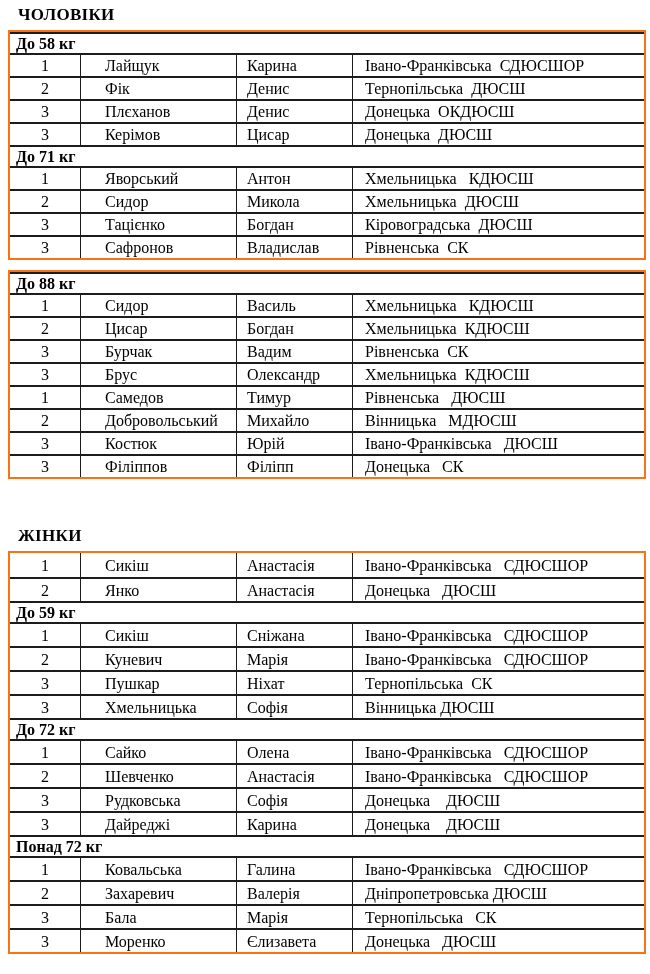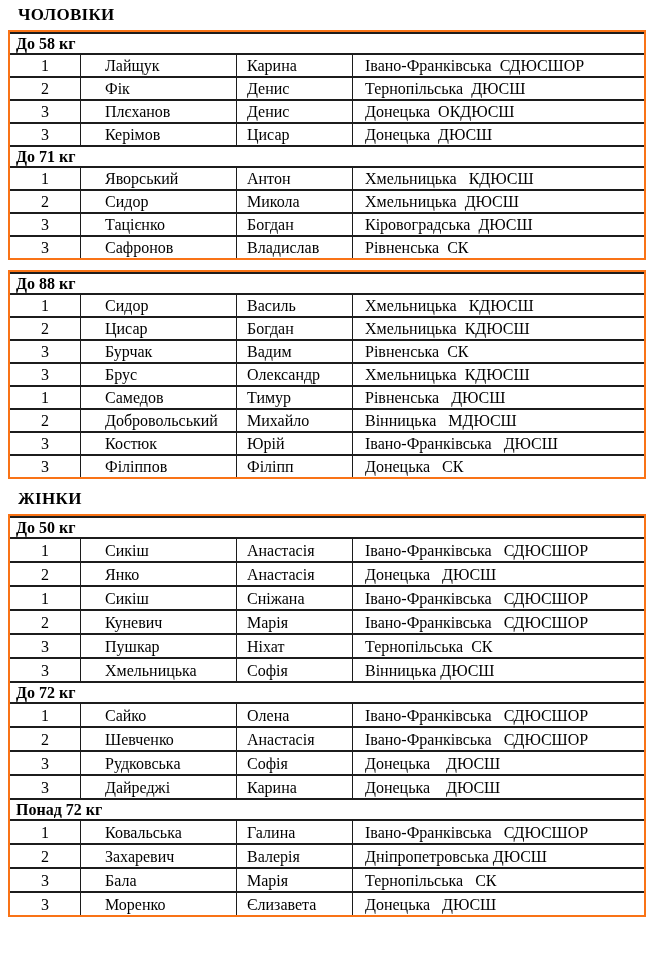--- a/index.html
+++ b/index.html
@@ -18,21 +18,21 @@
   }
   .section-title {
     margin: 0;
     padding: 0 0 0 18px;
     font-size: 17px;
     font-weight: bold;
     line-height: 20px;
     letter-spacing: 0.3px;
   }
   .section-men .section-title { padding-top: 5px; }
-  .section-women .section-title { padding-top: 10px; }
+  .section-women .section-title { padding-top: 10px; margin-top: 37px; }
 
   .results-table {
     border-collapse: separate;
     border-spacing: 0;
     table-layout: fixed;
     width: 638px;
     margin: 5px 0 0 8px;
     border: 2px solid #f97316;
   }
   .results-table + .results-table { margin-top: 10px; }
@@ -206,34 +206,34 @@
     <h2 class="section-title">ЖІНКИ</h2>
     <div class="tables">
         <table class="results-table t-women">
           <colgroup>
             <col class="col-place">
             <col class="col-surname">
             <col class="col-name">
             <col class="col-affiliation">
           </colgroup>
           <tbody>
-            <tr class="row-category">
-              <td colspan="4" class="cat-header">До 50 кг</td>
-            </tr>
             <tr class="row-data">
               <td class="cell-place">1</td>
               <td class="cell-surname">Сикіш</td>
               <td class="cell-name">Анастасія</td>
               <td class="cell-affiliation">Івано-Франківська   СДЮСШОР</td>
             </tr>
             <tr class="row-data">
               <td class="cell-place">2</td>
               <td class="cell-surname">Янко</td>
               <td class="cell-name">Анастасія</td>
               <td class="cell-affiliation">Донецька   ДЮСШ</td>
+            </tr>
+            <tr class="row-category">
+              <td colspan="4" class="cat-header">До 59 кг</td>
             </tr>
             <tr class="row-data">
               <td class="cell-place">1</td>
               <td class="cell-surname">Сикіш</td>
               <td class="cell-name">Сніжана</td>
               <td class="cell-affiliation">Івано-Франківська   СДЮСШОР</td>
             </tr>
             <tr class="row-data">
               <td class="cell-place">2</td>
               <td class="cell-surname">Куневич</td>

